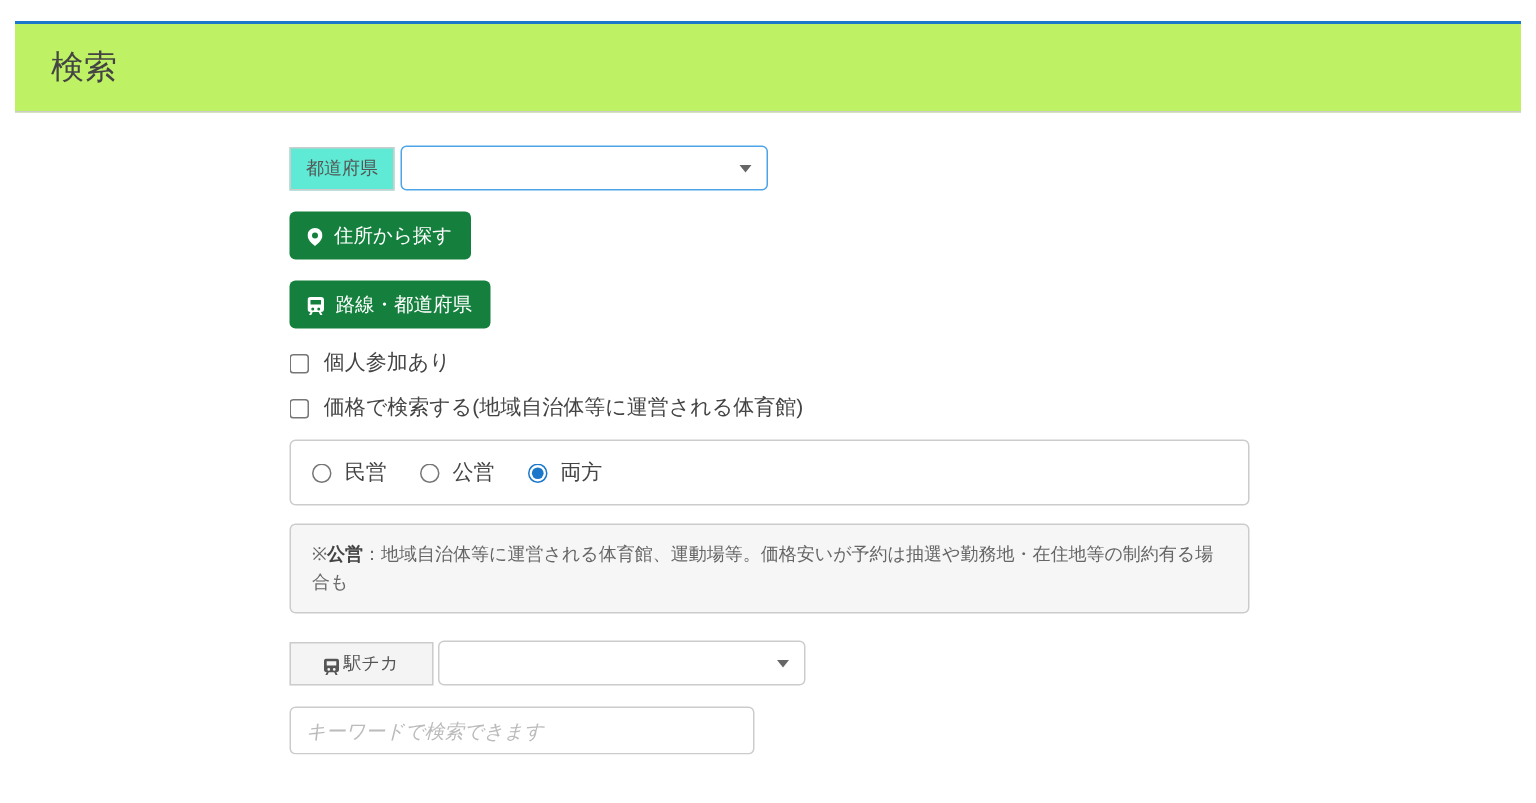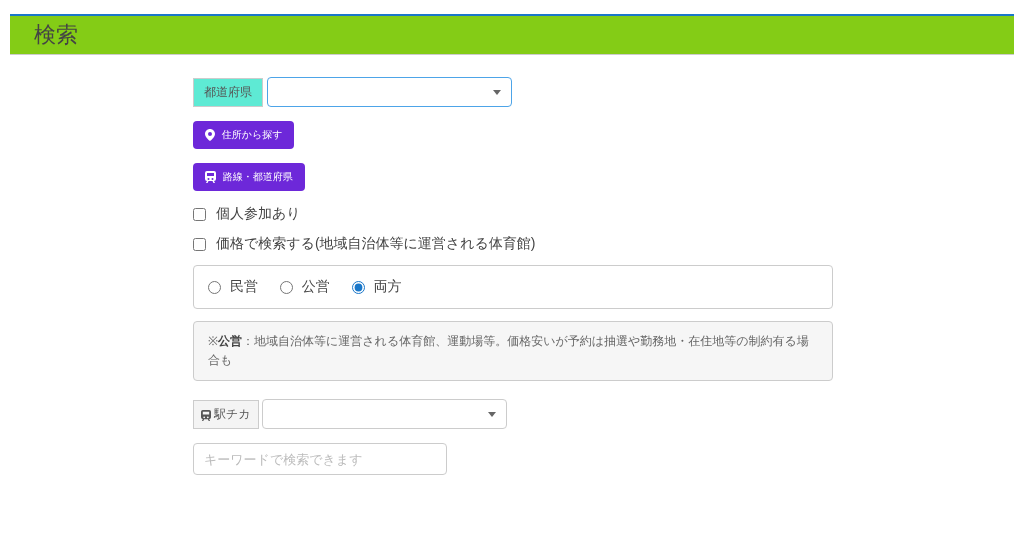--- a/index.html
+++ b/index.html
@@ -6,22 +6,22 @@
     body {
       font-family: "Hiragino Kaku Gothic ProN", "メイリオ", Meiryo, sans-serif;
       font-size: 13px;
       color: #333;
       background: #fff;
       width: 1024px;
     }
     .title-bar {
       border-top: 2px solid #1a77c9;
       border-bottom: 1px solid #ccc;
-      background: #84cc16;
-      padding: 4px 24px;
+      background: #bef264;
+      padding: 14px 24px;
       margin: 14px 10px 22px 10px;
     }
     .title-bar h1 {
       font-size: 22px;
       font-weight: 400;
       color: #444;
     }
     .main {
       margin-left: 193px;
       width: 640px;
@@ -51,26 +51,26 @@
     .pref-select::after {
       content: "";
       position: absolute;
       right: 10px; top: 12px;
       border-left: 4px solid transparent;
       border-right: 4px solid transparent;
       border-top: 5px solid #666;
     }
     .btn-light {
       display: inline-block;
-      background: #6d28d9;
+      background: #15803d;
       color: #fff;
       border: none;
       border-radius: 4px;
       padding: 7px 12px;
-      font-size: 10px;
+      font-size: 13px;
       cursor: pointer;
     }
     .btn-light .ico { margin-right: 4px; }
     .checkbox-row {
       margin: 12px 0 12px 0;
       font-size: 14px;
       color: #444;
     }
     .checkbox-row input { margin-right: 6px; vertical-align: middle; }
     .op-box {
@@ -96,24 +96,24 @@
       padding: 10px 14px;
       margin-top: 12px;
       font-size: 12px;
       color: #666;
       line-height: 1.6;
     }
     .op-desc b { color: #444; }
     .eki-row { margin-top: 18px; }
     .eki-label {
       display: inline-flex;
-      align-items: center;
+      align-items: flex-end;
       border: 1px solid #ccc;
       background: #f4f4f4;
-      padding: 5px 7px;
+      padding: 5px 22px;
       font-size: 12px;
       color: #555;
       vertical-align: middle;
     }
     .eki-label .ico { margin-right: 3px; font-size: 11px; }
     .eki-select {
       display: inline-block;
       width: 245px;
       height: 30px;
       border: 1px solid #ccc;
@@ -125,28 +125,29 @@
     }
     .eki-select::after {
       content: "";
       position: absolute;
       right: 10px; top: 12px;
       border-left: 4px solid transparent;
       border-right: 4px solid transparent;
       border-top: 5px solid #666;
     }
     .keyword-input {
-      width: 254px;
+      width: 310px;
       height: 32px;
       border: 1px solid #ccc;
       border-radius: 4px;
       padding: 0 10px;
       font-size: 13px;
       color: #be185d;
       margin-top: 14px;
+      font-style: italic;
     }
     .keyword-input::placeholder { color: #bbb; }
     svg.pin, svg.train { vertical-align: middle; }
   </style>
 </head>
 <body>
 
 <div class="title-bar">
   <h1>検索</h1>
 </div>

